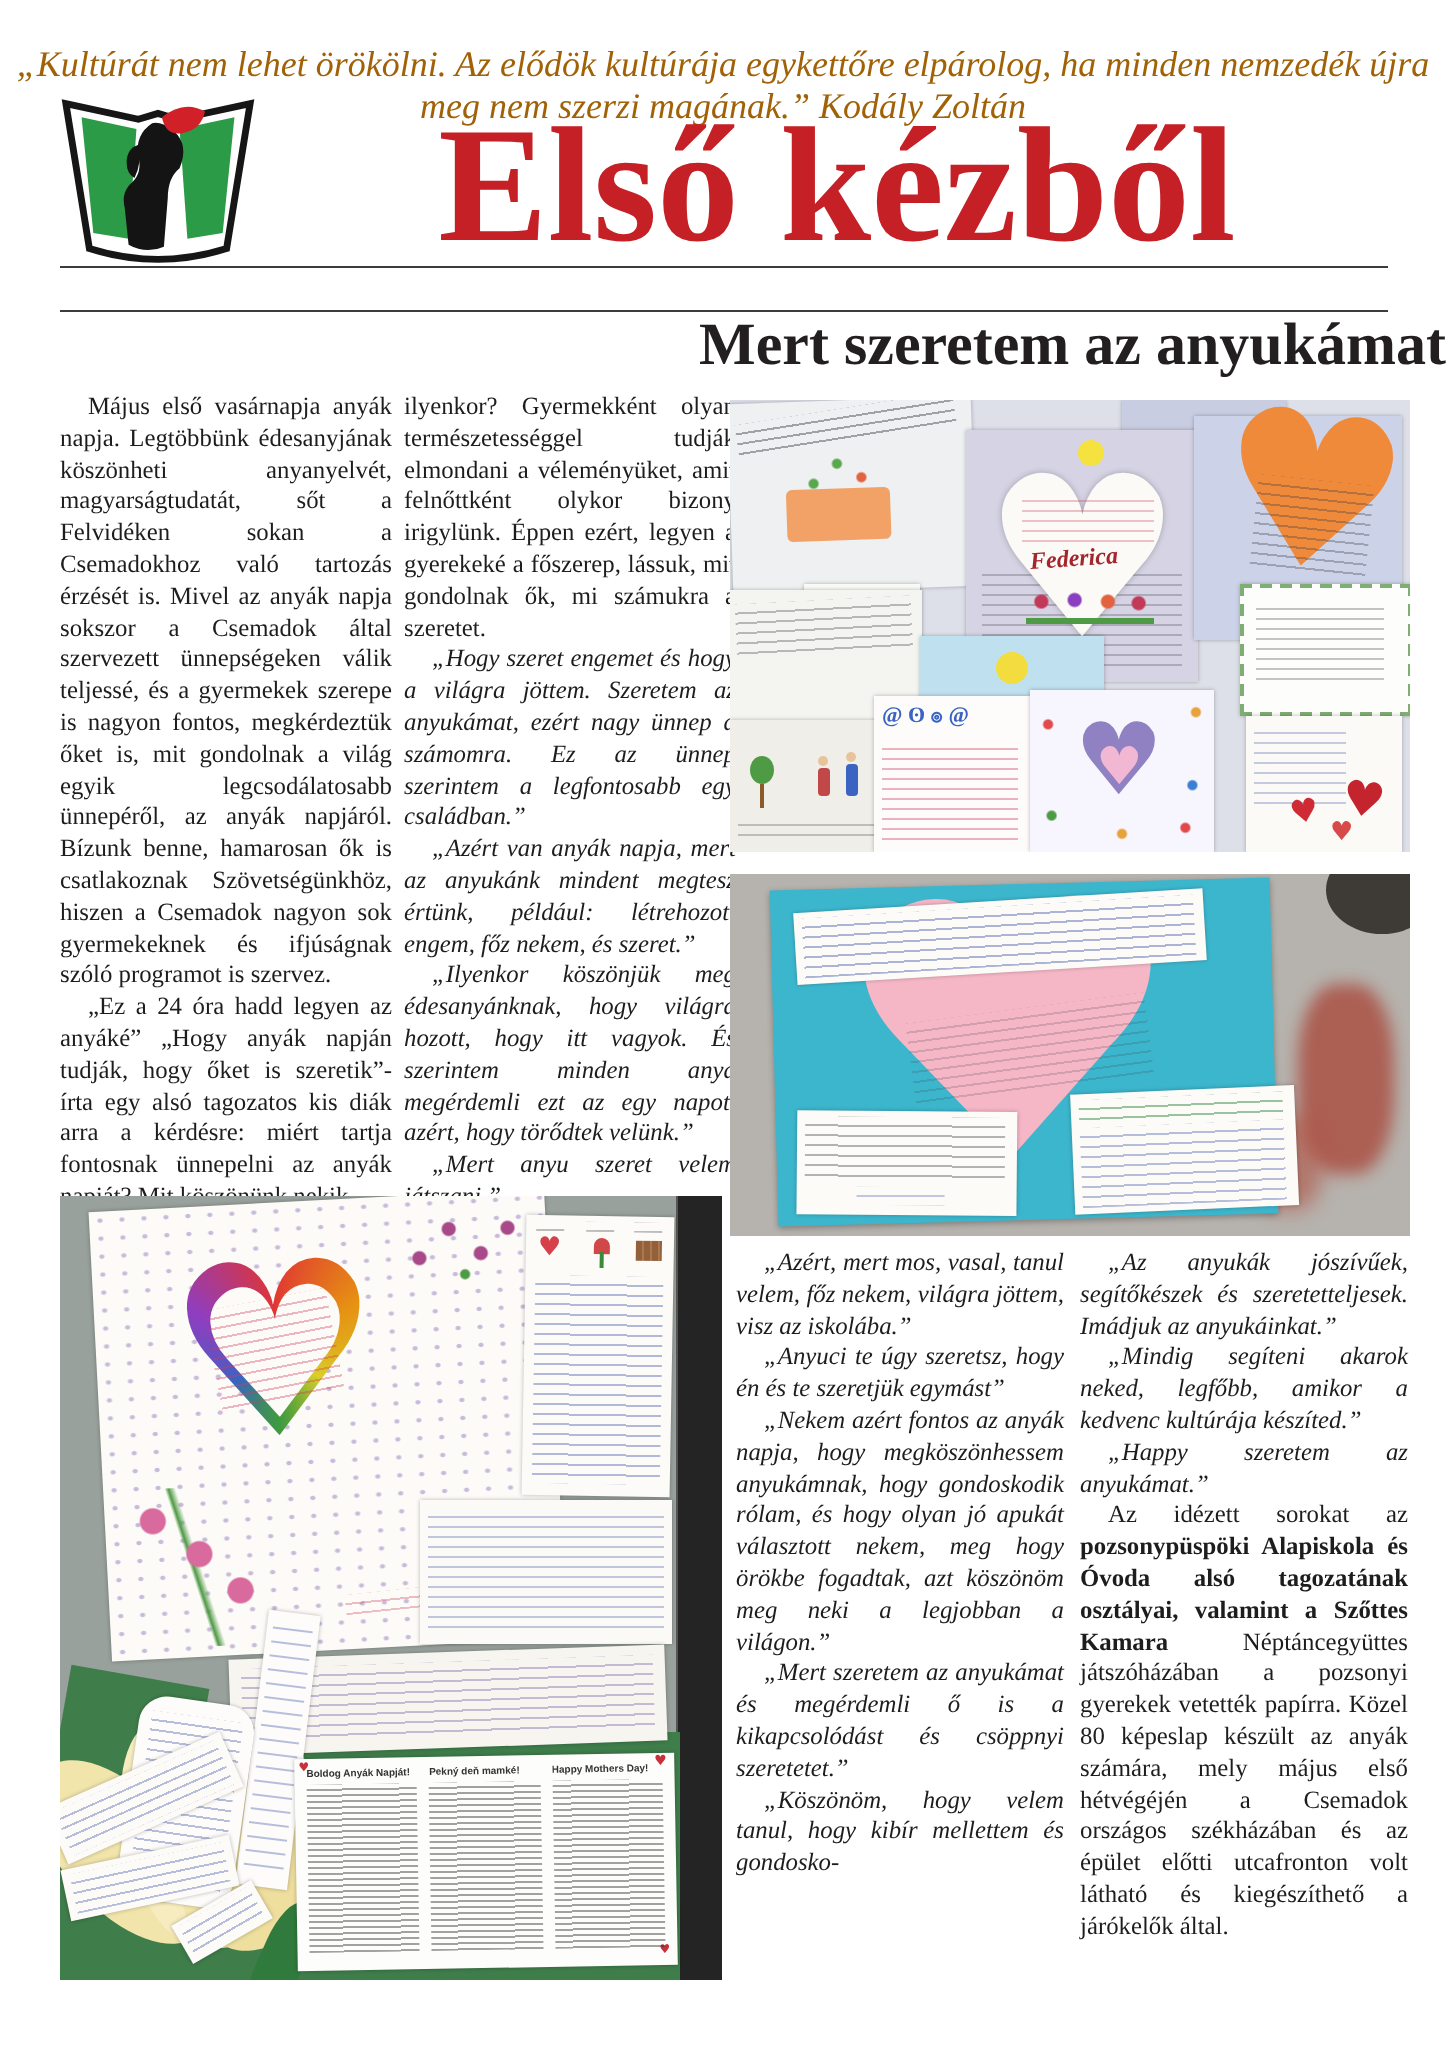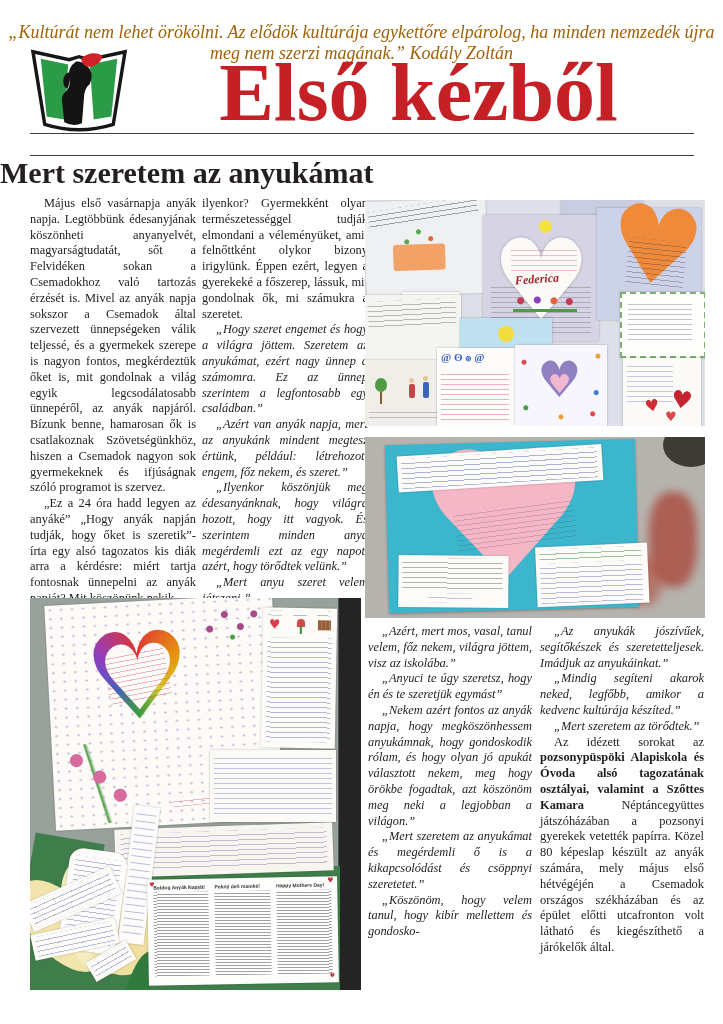--- a/index.html
+++ b/index.html
@@ -7,21 +7,21 @@
         font-family:"Liberation Serif",serif;color:#1d1d1f;}
   .top-quote{position:absolute;top:22px;left:0;right:0;text-align:center;
              font-style:italic;font-size:18px;color:#a16207;}
   .logo{position:absolute;left:30px;top:46px;width:98px;height:88px;}
   .masthead-title{position:absolute;left:130px;right:16px;top:36px;margin:16px;text-align:center;
                   font-size:82px;font-weight:bold;line-height:1;color:#c52026;white-space:nowrap;}
   .rule{position:absolute;left:30px;width:664px;height:1px;background:#3c3c3c;}
   .rule-1{top:133px;}
   .rule-2{top:155px;}
   .issue-line{position:absolute;top:136px;right:28px;font-size:13.5px;font-weight:bold;color:#222;}
-  .article-title{position:absolute;top:156px;left:0;right:0;margin:0;text-align:left;
+  .article-title{position:absolute;top:156px;left:0;right:0;margin:0;text-align:right;
                  font-size:30px;font-weight:bold;color:#231f20;}
   .col{position:absolute;top:196px;width:166px;}
   .col-0{left:30px;}
   .col-1{left:202px;}
   .col-2{top:624px;left:368px;width:164px;}
   .col-3{top:624px;left:540px;width:164px;}
   .para{margin:0;font-size:12.4px;line-height:15.8px;text-align:justify;}
   .indent{text-indent:14px;}
   .italic{font-style:italic;}
   
@@ -85,21 +85,21 @@
   <div class="col col-2">
       <p class="para indent italic">„Azért, mert mos, vasal, tanul velem, főz nekem, világra jöttem, visz az iskolába.”</p>
       <p class="para indent italic">„Anyuci te úgy szeretsz, hogy én és te szeretjük egymást”</p>
       <p class="para indent italic">„Nekem azért fontos az anyák napja, hogy megköszönhessem anyukámnak, hogy gondoskodik rólam, és hogy olyan jó apukát választott nekem, meg hogy örökbe fogadtak, azt köszönöm meg neki a legjobban a világon.”</p>
       <p class="para indent italic">„Mert szeretem az anyukámat és megérdemli ő is a kikapcsolódást és csöppnyi szeretetet.”</p>
       <p class="para indent italic">„Köszönöm, hogy velem tanul, hogy kibír mellettem és gondosko-</p>
     </div>
   <div class="col col-3">
       <p class="para indent italic">„Az anyukák jószívűek, segítőkészek és szeretetteljesek. Imádjuk az anyukáinkat.”</p>
       <p class="para indent italic">„Mindig segíteni akarok neked, legfőbb, amikor a kedvenc kultúrája készíted.”</p>
-      <p class="para indent italic">„Mert szeretem az törődtek.”</p>
+      <p class="para indent italic">„Happy szeretem az anyukámat.”</p>
       <p class="para indent">Az idézett sorokat az <b>pozsonypüspöki Alapiskola és Óvoda alsó tagozatának osztályai, valamint a Szőttes Kamara</b> Néptáncegyüttes játszóházában a pozsonyi gyerekek vetették papírra. Közel 80 képeslap készült az anyák számára, mely május első hétvégéjén a Csemadok országos székházában és az épület előtti utcafronton volt látható és kiegészíthető a járókelők által.</p>
   </div>
 
   <div class="photo photo-1">
     <div class="paper abs" style="left:0;top:0;width:122px;height:95px;background:#eef0f2;transform:rotate(-2deg);">
       <div class="abs hwd" style="left:4px;top:4px;width:110px;height:16px;transform:rotate(-7deg);opacity:.8;"></div>
       <div class="abs" style="left:28px;top:44px;width:52px;height:26px;background:#f2a267;border-radius:3px;"></div>
       <div class="abs" style="left:34px;top:22px;width:40px;height:24px;background:
         radial-gradient(circle at 20% 80%, #5aa84e 2px, transparent 3px),
         radial-gradient(circle at 50% 40%, #5aa84e 2px, transparent 3px),

